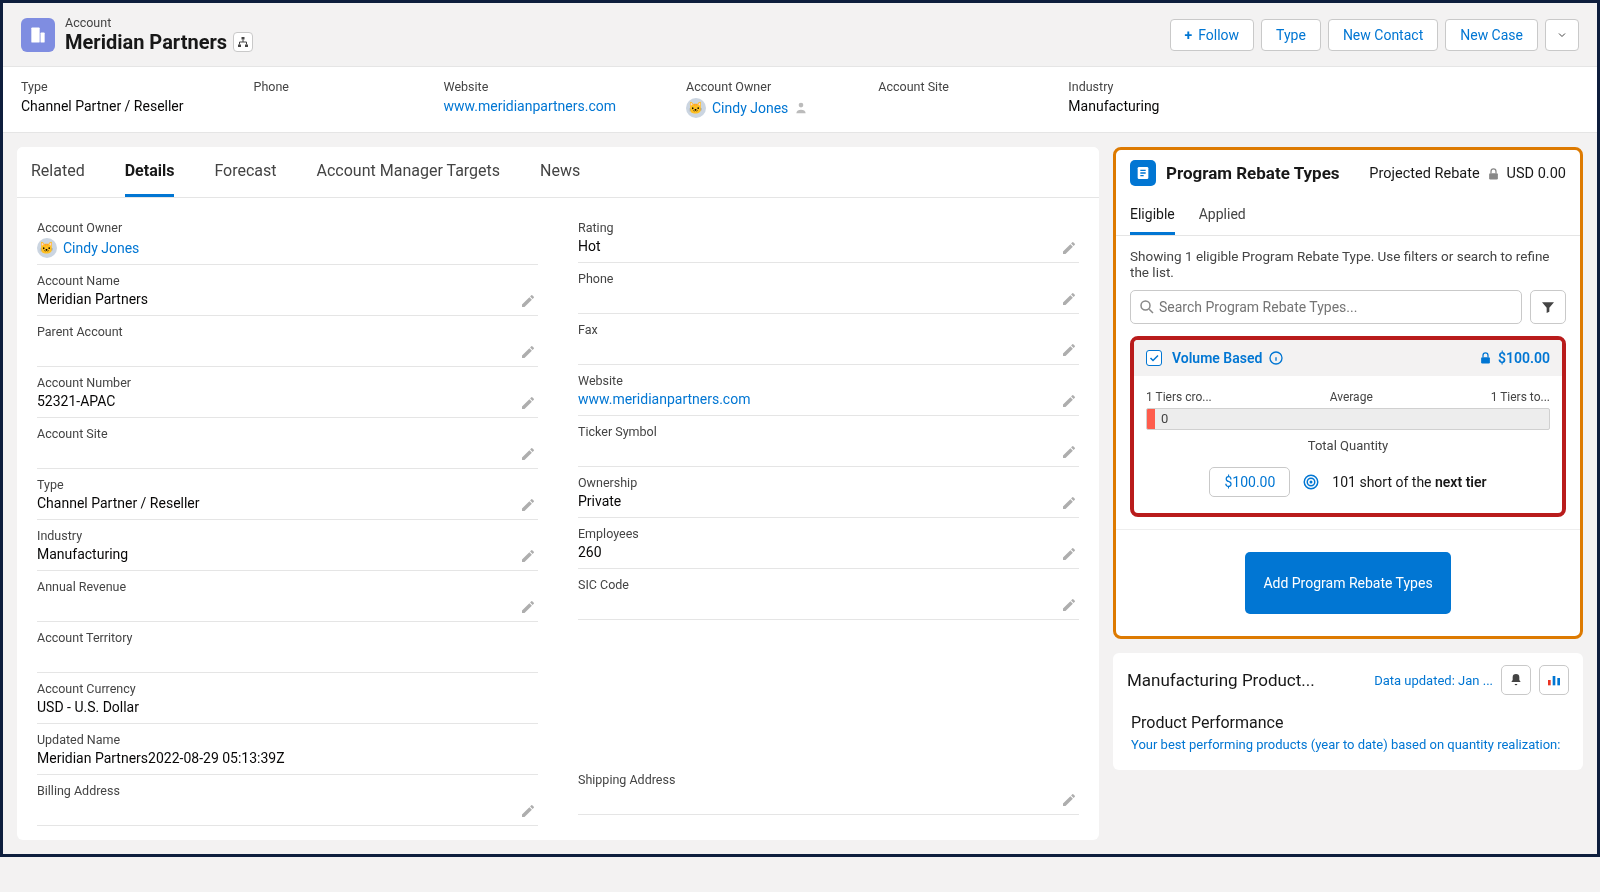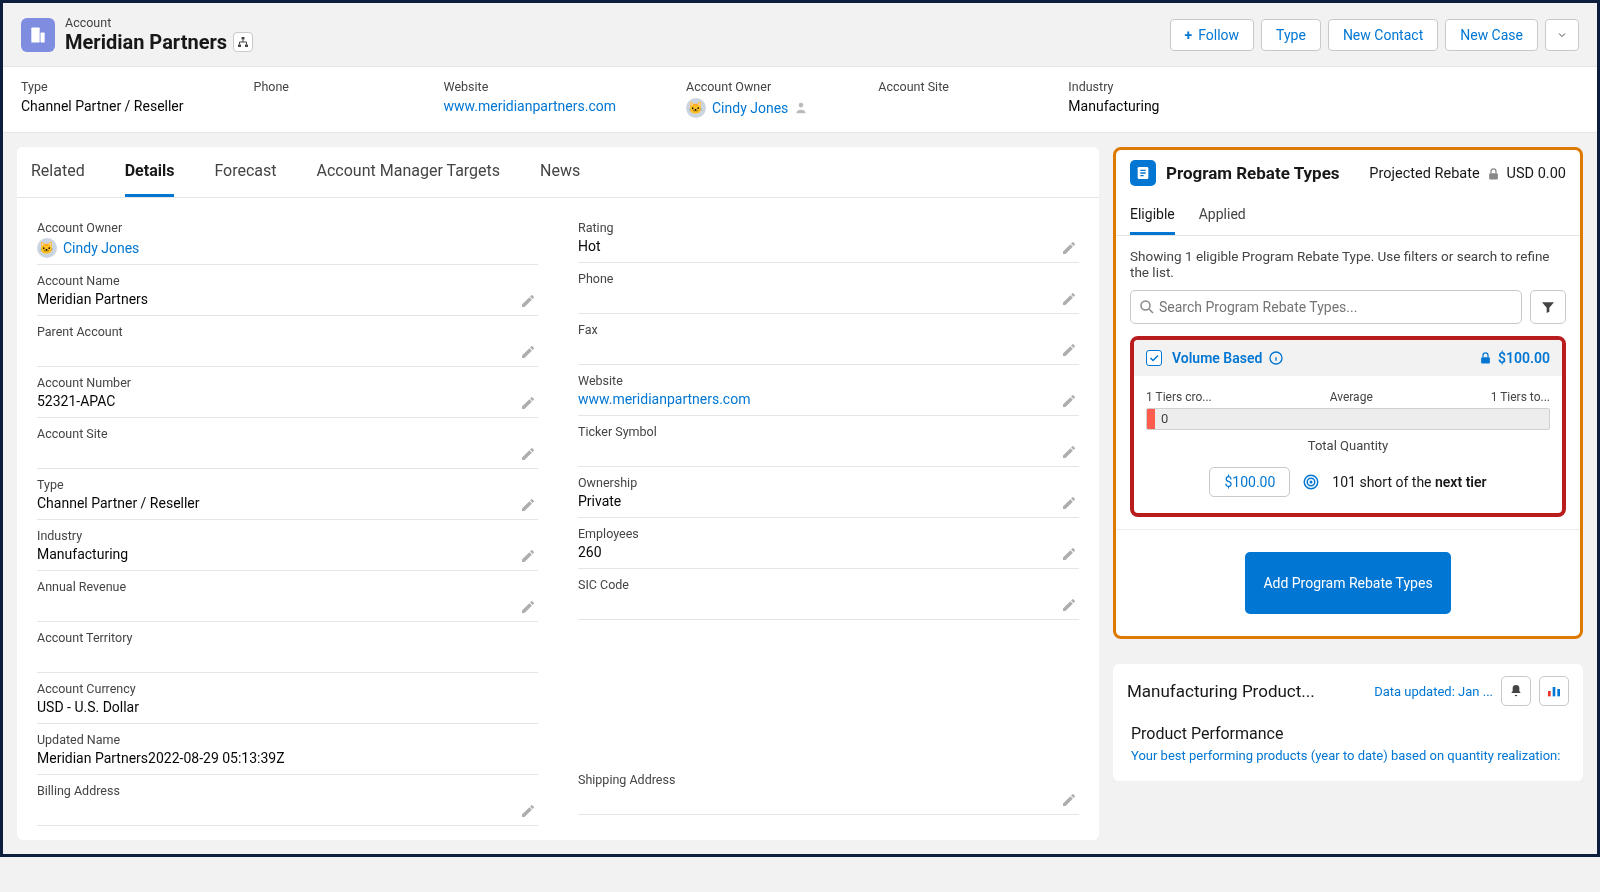--- a/index.html
+++ b/index.html
@@ -37,21 +37,21 @@
   display:flex; gap: 70px; border-bottom:1px solid #e5e5e5;
 }
 .hl-item { min-width: 120px; }
 .hl-label { font-size:12.5px; color:#444; margin-bottom:4px; }
 .hl-value { font-size:14px; color:#080707; }
 .owner-chip { display:flex; align-items:center; gap:6px; }
 .avatar { width:20px; height:20px; border-radius:50%; background:#cbd5e1; display:inline-flex; align-items:center; justify-content:center; font-size:12px; }
 
 .main-wrap { display:flex; gap:14px; padding:14px; }
 .left-col { flex: 1 1 auto; min-width:0; }
-.right-col { width: 470px; flex-shrink:0; display:flex; flex-direction:column; gap:25px;}
+.right-col { width: 470px; flex-shrink:0; display:flex; flex-direction:column; gap:14px;}
 
 .card { background:white; border-radius:6px; overflow:hidden; }
 
 .tabs { display:flex; border-bottom:1px solid #e5e5e5; padding: 0 14px; background:white; }
 .tab { padding: 14px 0; margin-right: 40px; font-size:16px; color:#444; cursor:pointer; }
 .tab.active { color:#181818; font-weight:700; border-bottom:3px solid #0176d3; }
 
 .details-grid { display:flex; padding: 14px 20px; gap: 40px; }
 .details-col { flex:1; min-width:0; }
 .field { border-bottom:1px solid #e5e5e5; padding: 8px 28px 6px 0; position:relative; min-height:42px;}

